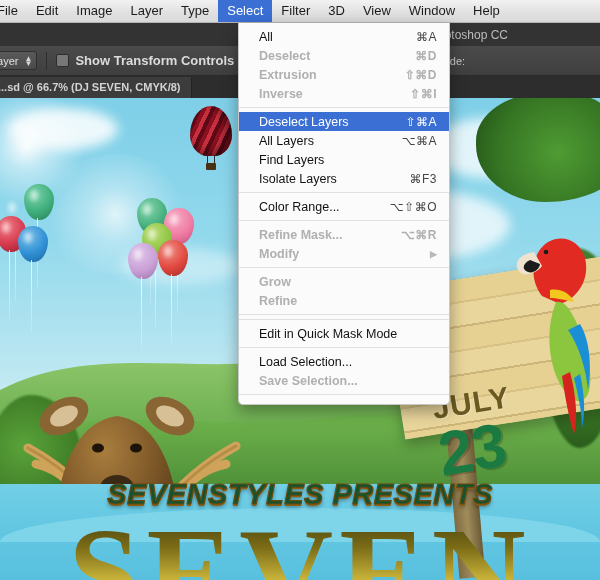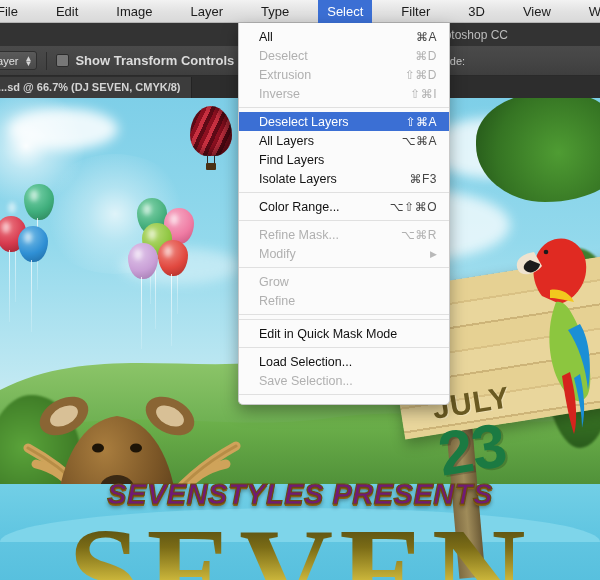--- a/index.html
+++ b/index.html
@@ -9,23 +9,22 @@
     font-family: "Liberation Sans", sans-serif;
     background: #3c3c3c;
   }
   #app { position: relative; width: 600px; height: 580px; overflow: hidden; }
 
   
   .menubar {
     position: absolute; top: 0; left: 0; width: 600px; height: 23px;
     background: linear-gradient(to bottom, #f2f2f2 0%, #e2e2e2 52%, #d9d9d9 100%);
     border-bottom: 1px solid #b4b4b4;
-    display: flex; align-items: center;
+    display: flex; align-items: flex-end;
     z-index: 40;
-    gap: 20px;
   }
   .menubar-item {
     font-size: 13px; color: #1c1c1c; line-height: 23px;
     padding: 0 9px; height: 23px; white-space: nowrap;
   }
   .menubar-item.first { margin-left: -12px; }
   .menubar-item.active { background: #3b6fd4; color: #ffffff; }
 
   
   .ps-titlebar {
@@ -179,21 +178,21 @@
 
   
   .parrot { position: absolute; left: 512px; top: 110px; width: 86px; height: 230px; }
 
   
   .headline {
     position: absolute; left: 0; top: 380px; width: 600px; text-align: center;
     font-family: "Liberation Sans", sans-serif;
     font-weight: bold; font-style: italic;
     font-size: 29px; letter-spacing: .5px;
-    color: #701a75;
+    color: #14532d;
     -webkit-text-stroke: 1.2px #6b4a10;
     text-shadow: 0 2px 0 #8a5f12, 0 3px 4px rgba(0,0,0,.45);
     white-space: nowrap;
   }
   .bigtitle {
     position: absolute; left: 0; top: 410px; width: 600px; text-align: center;
     font-family: "Liberation Serif", serif;
     font-weight: bold; font-size: 130px; line-height: 130px;
     letter-spacing: 6px;
     background: linear-gradient(to bottom, #3c3a10 0%, #7a6b16 30%, #c9b43a 55%, #efe08a 75%, #8c7a1e 100%);
@@ -212,21 +211,21 @@
     border-radius: 0 0 5px 5px;
     box-shadow: 0 6px 16px rgba(0,0,0,.35);
     padding: 4px 0 5px 0;
     z-index: 50;
   }
   .mi {
     display: flex; align-items: center; justify-content: space-between;
     height: 19px; padding: 0 12px 0 20px;
     font-size: 12.5px; color: #111; white-space: nowrap;
   }
-  .mi.disabled { color: #b0b0b0; }
+  .mi.disabled { color: #b0b0b0; font-weight: bold; }
   .mi.selected { background: #3b6fd4; color: #ffffff; }
   .mi .sc { font-size: 12px; color: #444; letter-spacing: .5px; }
   .mi.disabled .sc { color: #b0b0b0; }
   .mi.selected .sc { color: #ffffff; }
   .mi .arrow { font-size: 9px; color: #666; }
   .mi.disabled .arrow { color: #b8b8b8; }
   .mi-sep { height: 1px; background: #e0e0e0; margin: 4px 0; }
 </style>
 </head>
 <body>

